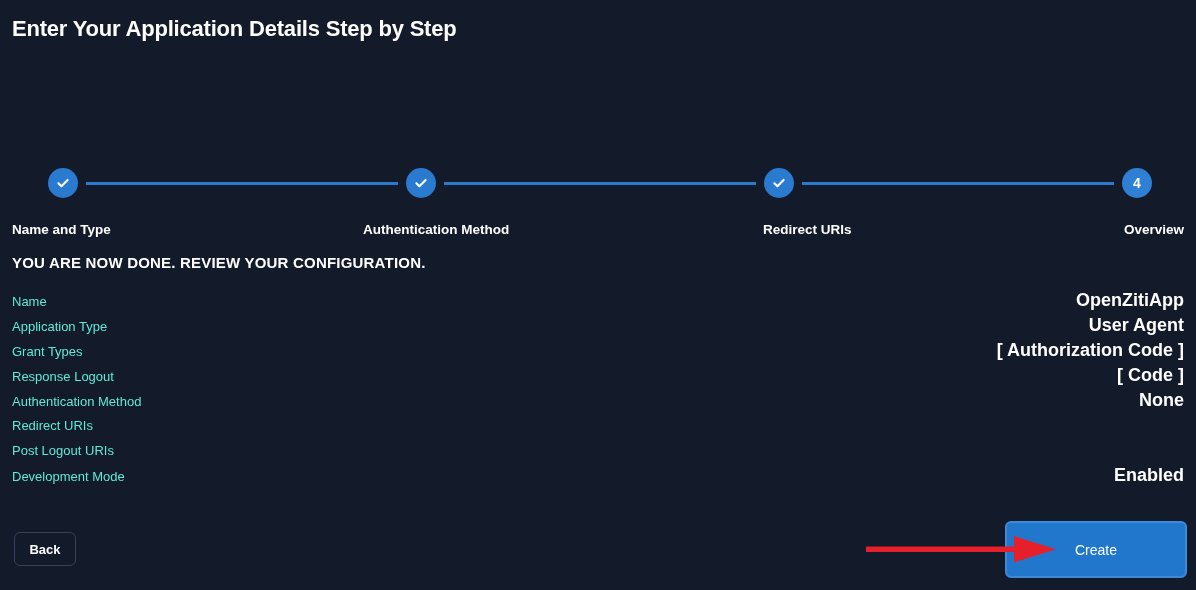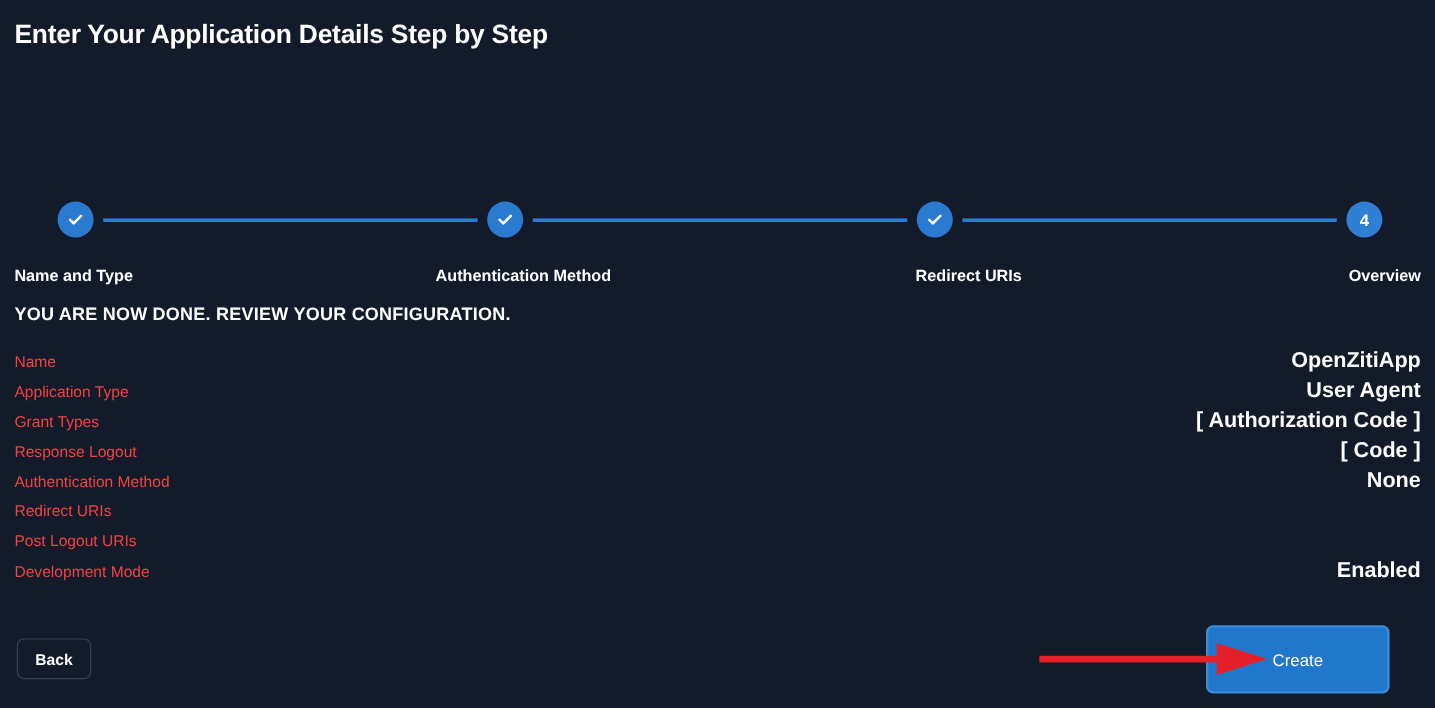--- a/index.html
+++ b/index.html
@@ -149,21 +149,21 @@
     display: flex;
     align-items: baseline;
     justify-content: space-between;
     height: 25px;
     line-height: 25px;
     white-space: nowrap;
   }
   .summary-label {
     font-size: 13px;
     font-weight: 400;
-    color: #ef4444;
+    color: #5eead4;
   }
   .summary-value {
     font-size: 18px;
     font-weight: 700;
     color: #ffffff;
     text-align: right;
   }
 
   
   .btn-back {
@@ -180,21 +180,21 @@
     font-family: "Liberation Sans", sans-serif;
     font-size: 13px;
     font-weight: 700;
     cursor: pointer;
     padding: 0;
   }
   .btn-create {
     position: absolute;
     left: 1005px;
     top: 521px;
-    width: 153px;
+    width: 182px;
     height: 57px;
     box-sizing: border-box;
     border: 2px solid #3d8ad8;
     border-radius: 6px;
     background: #2177cb;
     color: #ffffff;
     font-family: "Liberation Sans", sans-serif;
     font-size: 14px;
     font-weight: 400;
     cursor: pointer;

